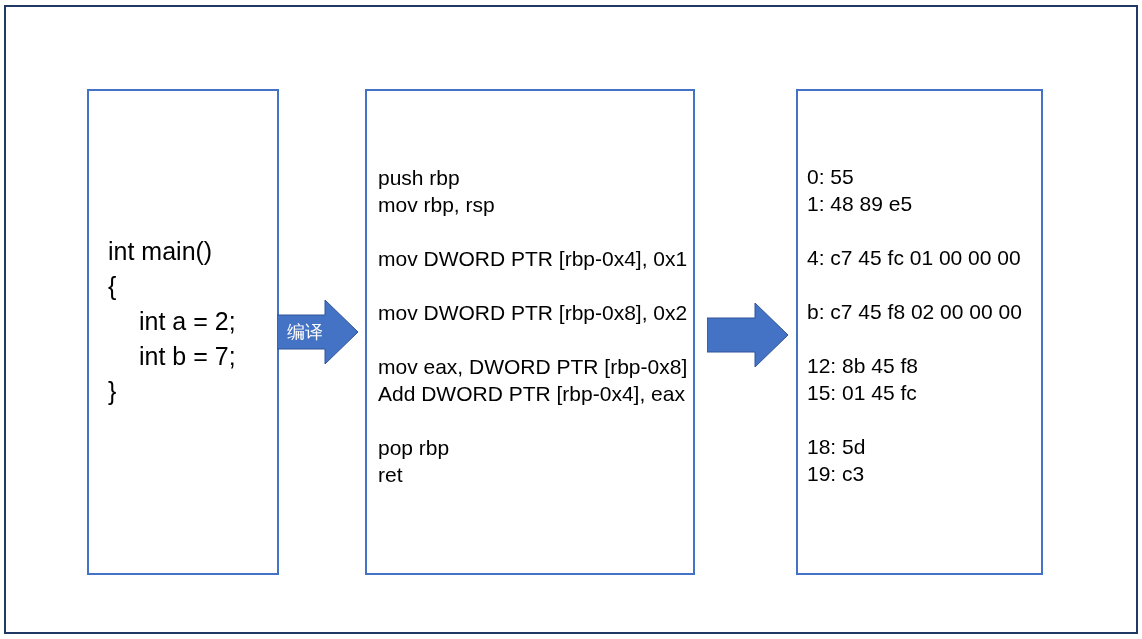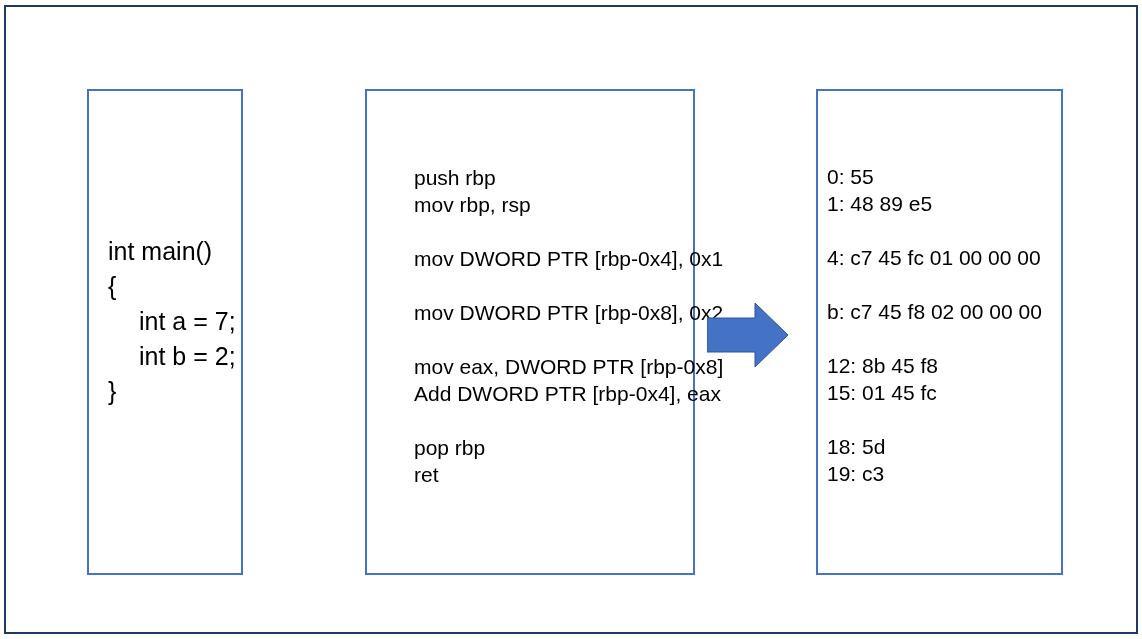--- a/index.html
+++ b/index.html
@@ -33,23 +33,23 @@
     background: transparent;
   }
 
   
   .panel {
     position: absolute;
     background: #ffffff;
     border: 2px solid #4472C4;
   }
 
-  #panel-source  { left: 87px;  top: 89px; width: 156px; height: 486px; }
+  #panel-source  { left: 87px;  top: 89px; width: 192px; height: 486px; }
   #panel-asm     { left: 365px; top: 89px; width: 330px; height: 486px; }
-  #panel-machine { left: 796px; top: 89px; width: 247px; height: 486px; margin-left: 20px; }
+  #panel-machine { left: 796px; top: 89px; width: 247px; height: 486px; }
 
   .panel-text {
     position: absolute;
     color: #000000;
     white-space: pre;
     font-family: "Liberation Sans", "DejaVu Sans", sans-serif;
   }
 
   
   #source-code {
@@ -60,21 +60,20 @@
   }
   #source-code .ln { display: block; }
   #source-code .ln.indent { padding-left: 31px; }
 
   
   #asm-code {
     left: 11px;
     top: 73px;
     font-size: 21px;
     line-height: 27px;
-    margin-left: 36px;
   }
   #asm-code .ln { display: block; min-height: 27px; }
   #asm-code .ln.blank { height: 27px; }
 
   
   #machine-code {
     left: 9px;
     top: 72px;
     font-size: 21px;
     line-height: 27px;
@@ -115,23 +114,29 @@
   #arrow-assemble { left: 707px; top: 303px; }
 </style>
 </head>
 <body>
 
 <div id="slide">
 
   <div id="outer-frame"></div>
 
   <div class="panel" id="panel-source">
-    <div class="panel-text" id="source-code"><span class="ln">int main()</span><span class="ln">{</span><span class="ln indent">int a = 7;</span><span class="ln indent">int b = 2;</span><span class="ln">}</span></div>
+    <div class="panel-text" id="source-code"><span class="ln">int main()</span><span class="ln">{</span><span class="ln indent">int a = 2;</span><span class="ln indent">int b = 7;</span><span class="ln">}</span></div>
   </div>
 
+  <div class="arrow" id="arrow-compile">
+    <svg width="81" height="64" viewBox="0 0 81 64">
+      <polygon points="0,15 48,15 48,0 81,32 48,64 48,49 0,49" fill="#4472C4" stroke="#2F5597" stroke-width="1"></polygon>
+    </svg>
+    <span class="arrow-label">编译</span>
+  </div>
 
   <div class="panel" id="panel-asm">
     <div class="panel-text" id="asm-code"><span class="ln">push rbp</span><span class="ln">mov rbp, rsp</span><span class="ln blank">&nbsp;</span><span class="ln">mov DWORD PTR [rbp-0x4], 0x1</span><span class="ln blank">&nbsp;</span><span class="ln">mov DWORD PTR [rbp-0x8], 0x2</span><span class="ln blank">&nbsp;</span><span class="ln">mov eax, DWORD PTR [rbp-0x8]</span><span class="ln">Add DWORD PTR [rbp-0x4], eax</span><span class="ln blank">&nbsp;</span><span class="ln">pop rbp</span><span class="ln">ret</span></div>
   </div>
 
   <div class="arrow" id="arrow-assemble">
     <svg width="81" height="64" viewBox="0 0 81 64">
       <polygon points="0,15 48,15 48,0 81,32 48,64 48,49 0,49" fill="#4472C4" stroke="#2F5597" stroke-width="1"></polygon>
     </svg>
   </div>

